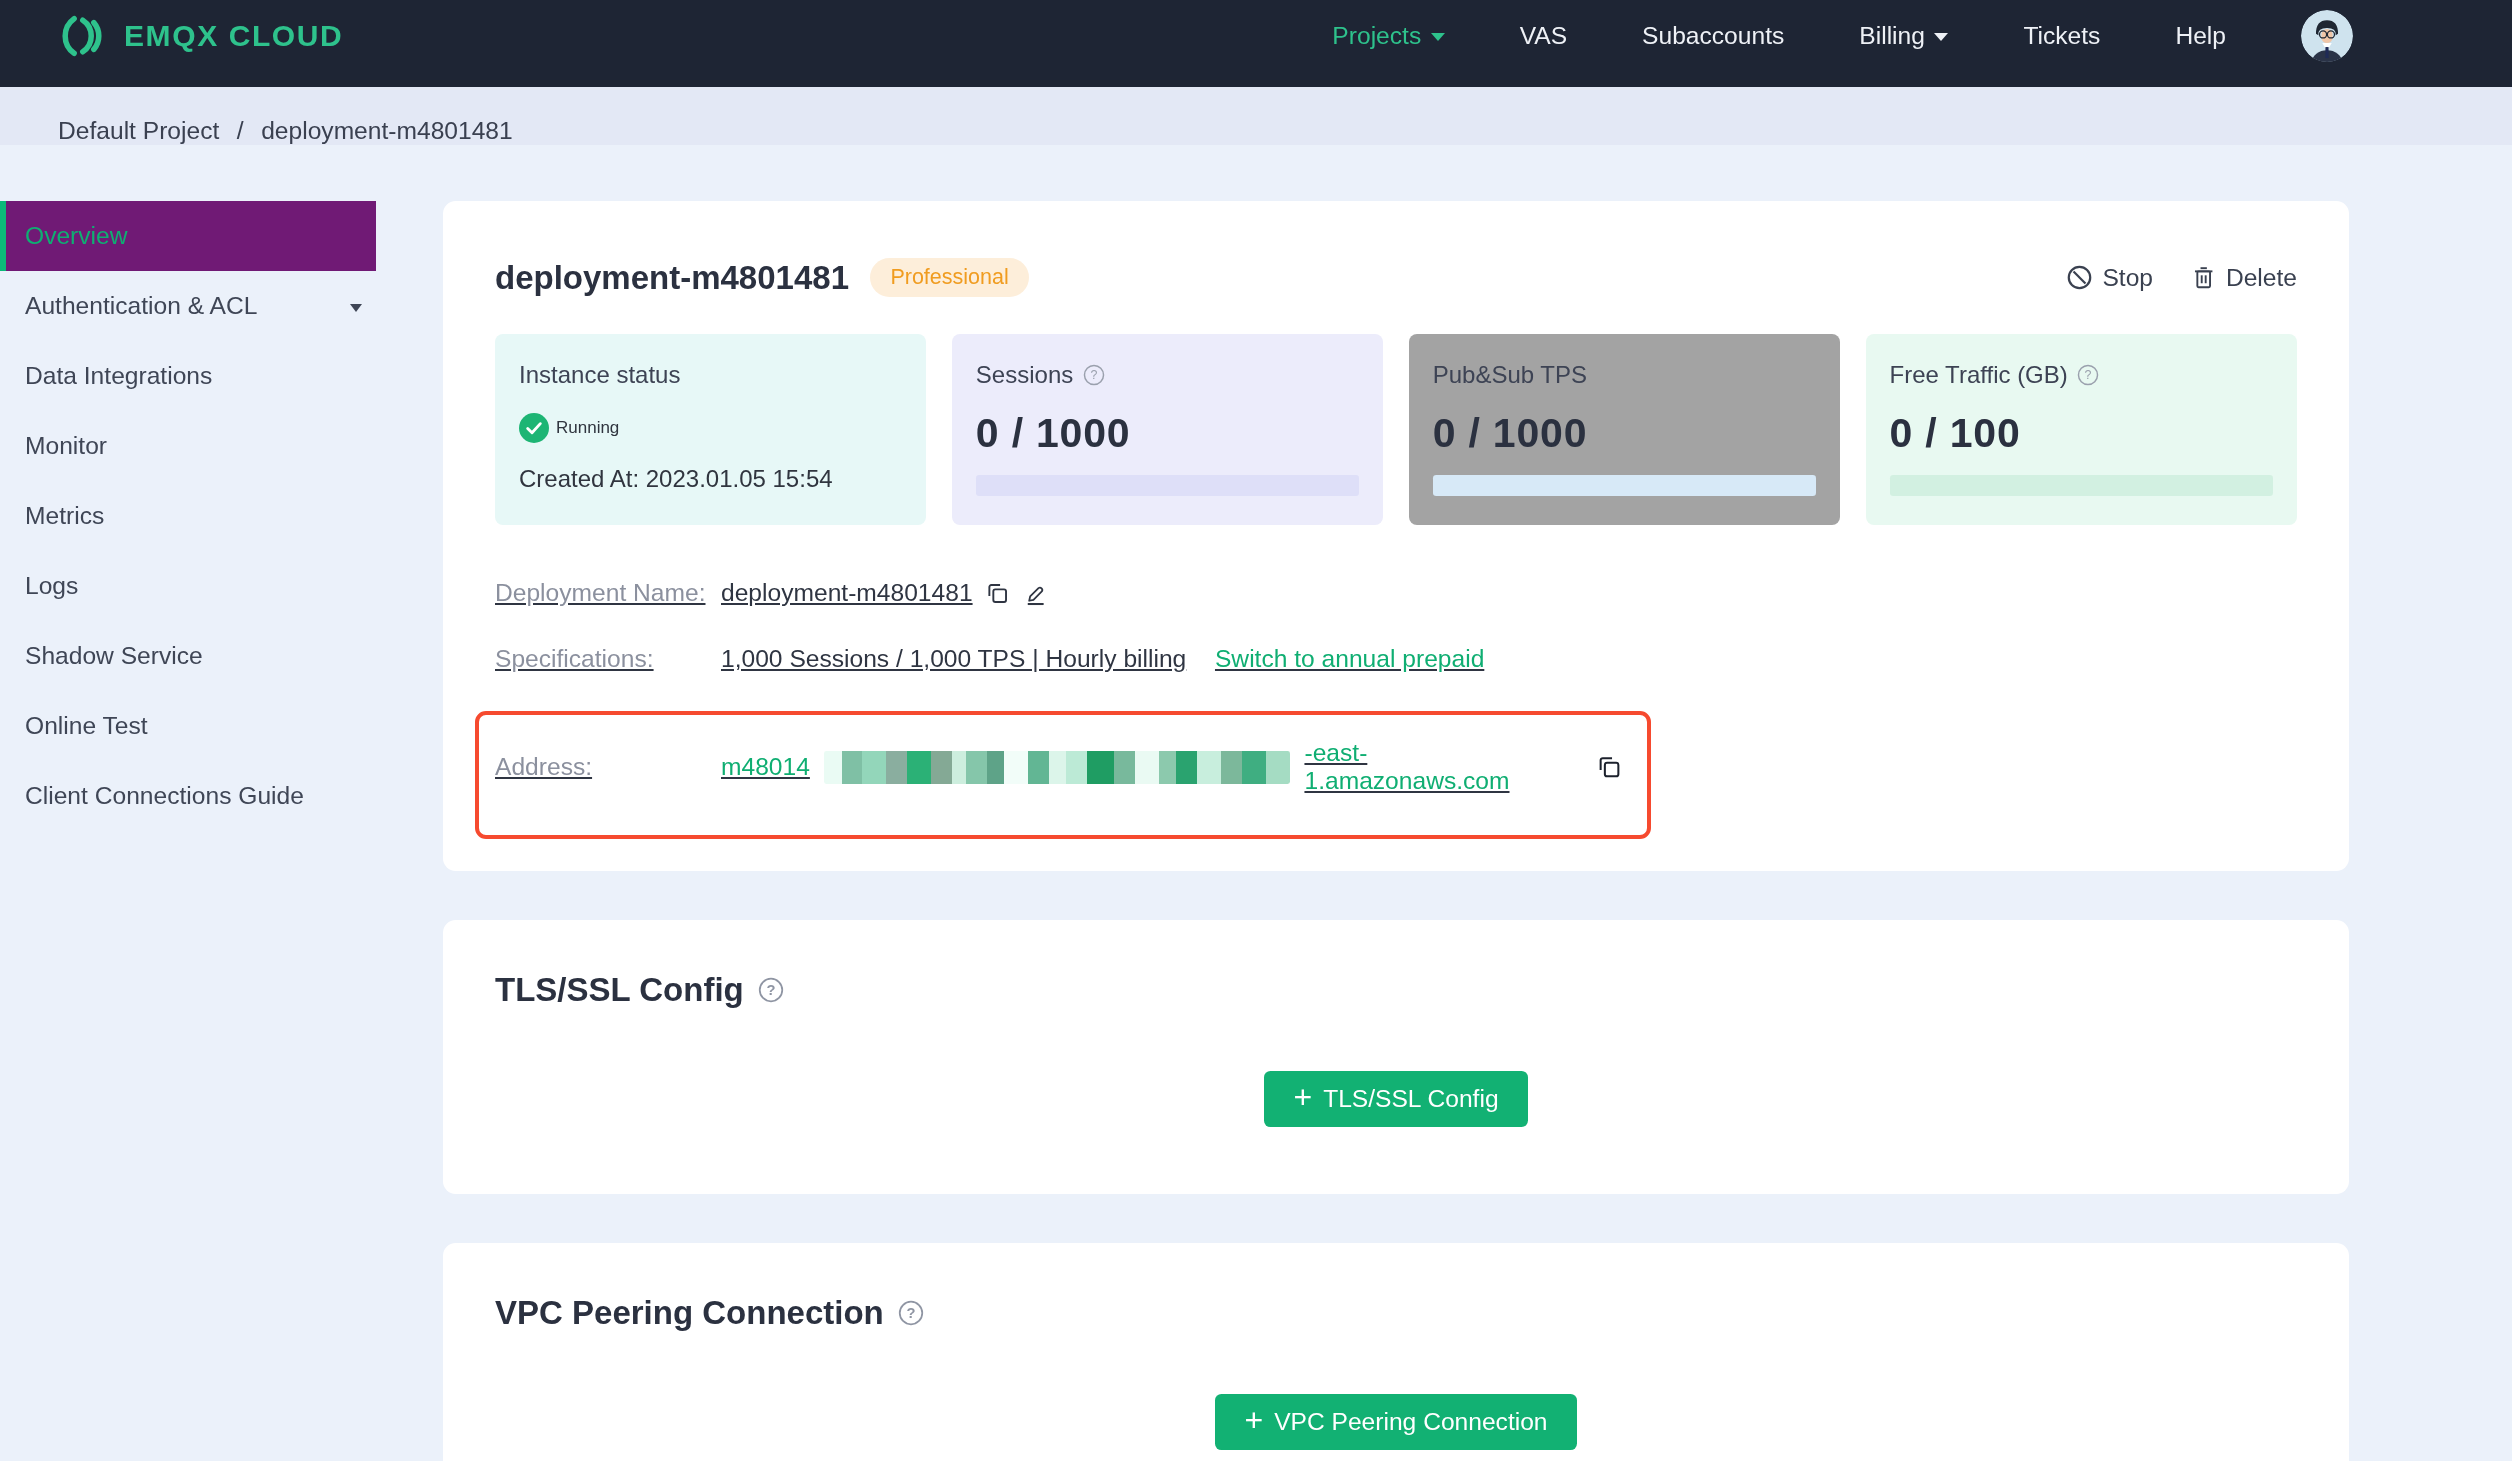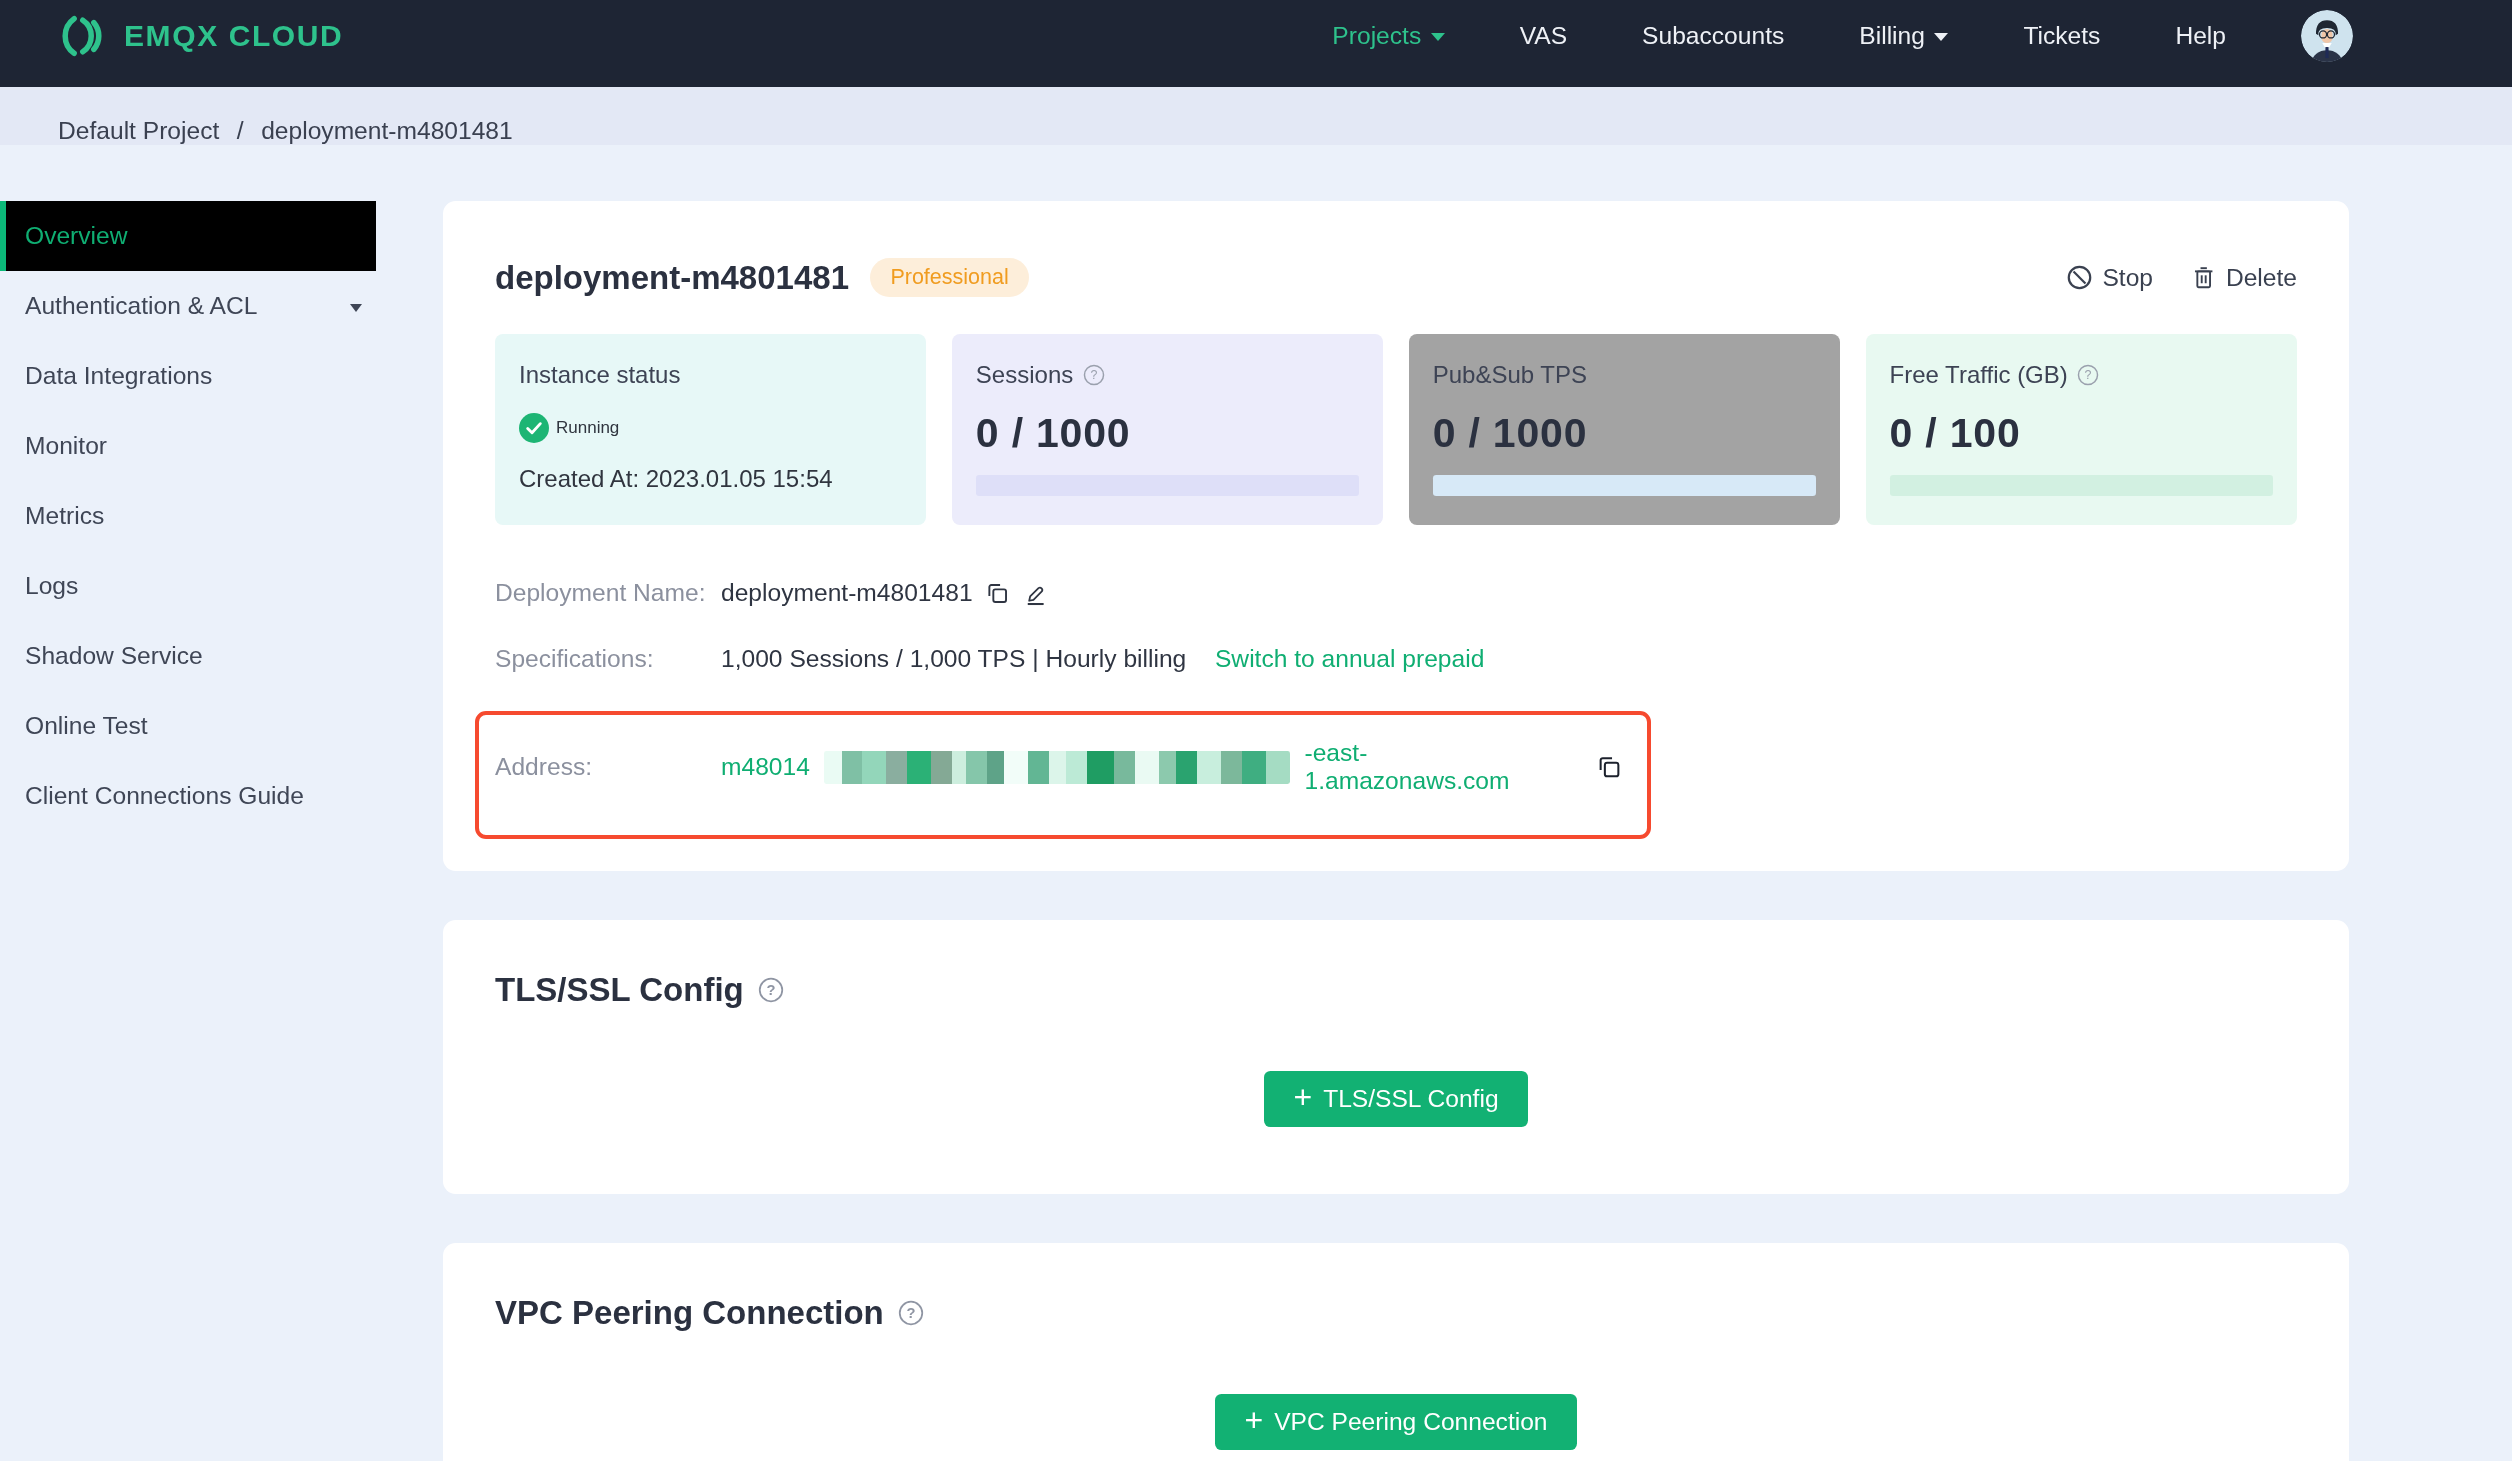--- a/index.html
+++ b/index.html
@@ -34,21 +34,21 @@
   .crumb.current { cursor:default; }
 
   
   .layout { flex:1; display:flex; overflow:hidden; }
   .sidebar { width:376px; padding-top:56px; flex-shrink:0; }
   .menu-item {
     height:70px; display:flex; align-items:center;
     padding:0 14.3px 0 19px; font-size:24.6px; color:#3f4656;
     border-left:6.4px solid transparent; cursor:pointer;
   }
-  .menu-item.active { background:#000000; color:#0fae72; border-left-color:#0cb979; }
+  .menu-item.active { background:#701a75; color:#0fae72; border-left-color:#0cb979; }
   .menu-caret { margin-left:auto; color:#3f4656; }
   .menu-caret .caret-down { border-left-width:6.4px; border-right-width:6.4px; border-top-width:8px; }
 
   .main { flex:1; padding:56px 163px 0 67px; overflow:hidden; }
 
   
   .card { background:#fff; border-radius:12.7px; }
   .overview-card { padding:57px 52px 32px; }
 
   .card-header { display:flex; align-items:center; }
@@ -72,21 +72,21 @@
   .progress-track { margin-top:auto; height:21.5px; border-radius:3.2px; overflow:hidden; }
   .sessions .progress-track { background:#dedff8; }
   .tps .progress-track      { background:#d7e9f7; }
   .traffic .progress-track  { background:#d2f0e1; }
   .progress-fill { height:100%; background:#12b173; width:0; }
   .status-row { display:flex; align-items:center; gap:7px; margin-top:24px; font-size:17px; color:#30353f; }
   .created-at { margin-top:22px; font-size:24px; color:#30353f; }
 
   
   .info-block { margin-top:54px; font-size:24.6px; }
-  .info-row { display:flex; align-items:center; margin-bottom:38px; }
+  .info-row { display:flex; align-items:center; margin-bottom:38px;text-decoration:underline; }
   .info-label { width:226px; color:#8b909e; flex-shrink:0; }
   .info-value { color:#2f3542; display:flex; align-items:center; gap:12.7px; }
   .green-text { color:#0fae72; }
   .green-link { color:#0fae72; cursor:pointer; margin-left:16px; }
 
   .highlight-box {
     border:4px solid #f64a2f; border-radius:11px;
     margin-left:-20px; margin-top:6.4px; width:1176px;
     padding:24px 24px 6.4px 16px;
   }

